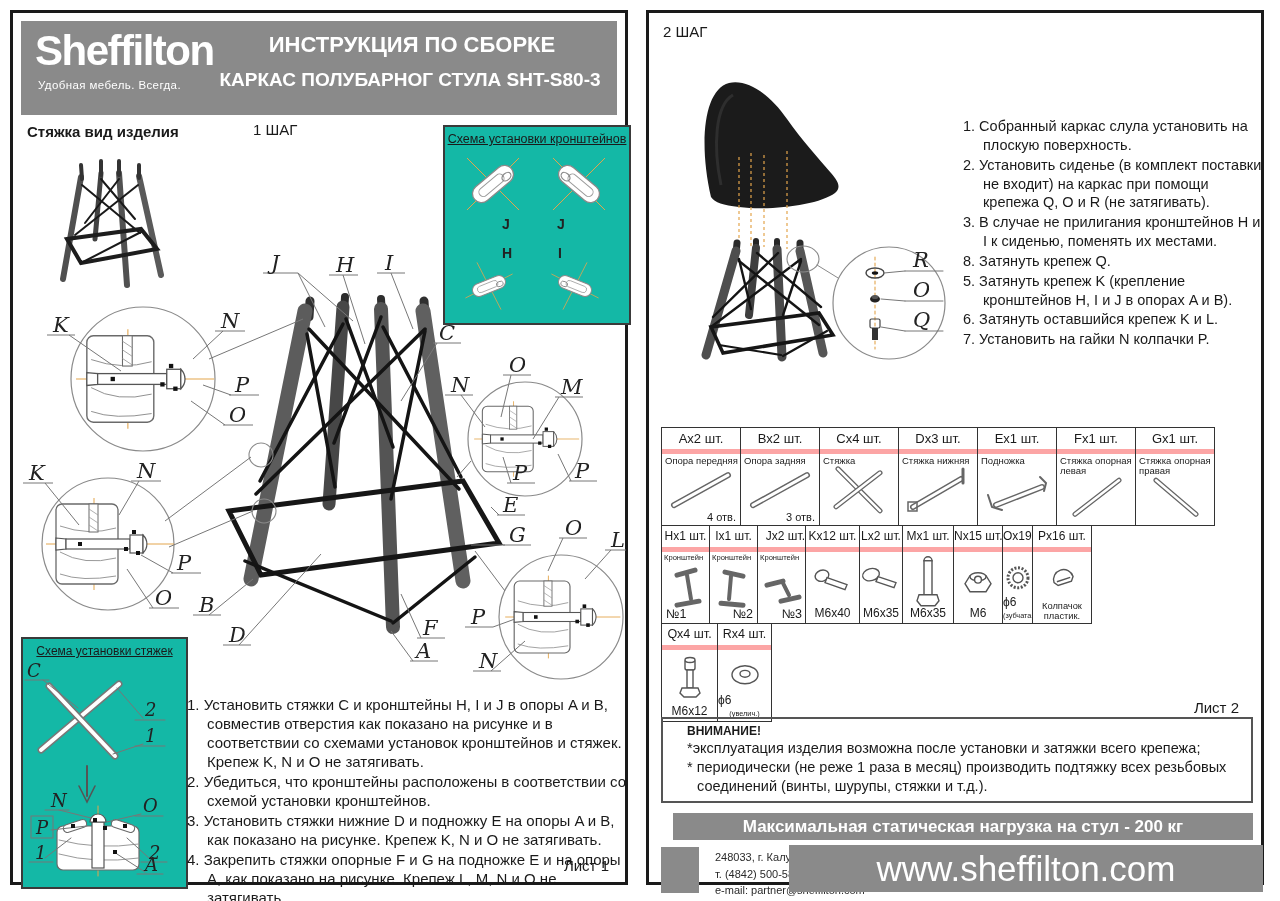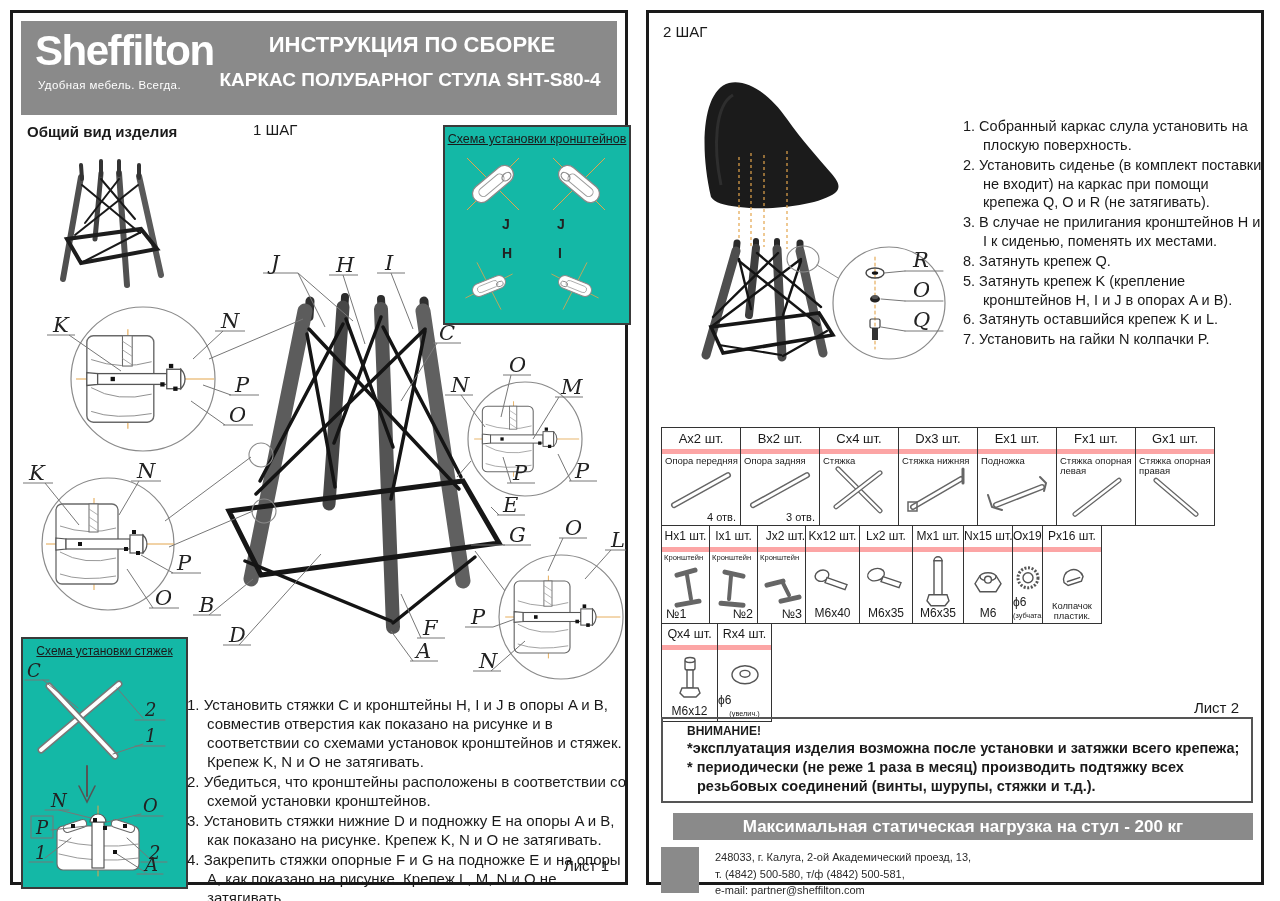--- a/index.html
+++ b/index.html
@@ -40,45 +40,45 @@
   .pnote-bc{position:absolute;bottom:3px;left:0;right:0;text-align:center;font-size:12px;}
   .pnote-bl{position:absolute;bottom:2px;left:4px;font-size:12.5px;}
   .pnote-mid{position:absolute;bottom:14px;left:0;right:0;text-align:left;font-size:12px;}
   .pnote-tiny{position:absolute;bottom:3px;left:0;right:0;text-align:center;font-size:7.3px;}
   .pnote-wrap{position:absolute;bottom:2px;left:2px;right:2px;text-align:center;font-size:9.3px;line-height:1.1;}
   .picon{position:absolute;left:50%;top:50%;transform:translate(-50%,-54%);}
 
   
   .warnbox{position:absolute;left:12px;top:704px;width:592px;height:86px;border:2px solid #555;box-sizing:border-box;}
   .warn-title{margin:5px 0 1px 24px;font-weight:bold;font-size:12px;}
-  .warn-line{margin:0 6px 0 24px;font-size:14.5px;line-height:1.3;padding-left:10px;text-indent:-10px;font-weight:bold;}
+  .warn-line{margin:0 6px 0 24px;font-size:14.5px;line-height:1.3;padding-left:10px;text-indent:-10px;}
   .loadbar{position:absolute;left:24px;top:800px;width:580px;height:27px;background:#8a8a8a;color:#fff;
            text-align:center;line-height:27px;font-size:17px;font-weight:bold;}
   .f-square{position:absolute;left:12px;top:834px;width:38px;height:46px;background:#8a8a8a;}
   .f-addr{position:absolute;left:66px;top:836px;font-size:11px;line-height:1.5;color:#2a2a2a;}
   .webbox{position:absolute;left:140px;top:832px;width:474px;height:47px;background:#8a8a8a;color:#fff;
           display:flex;align-items:center;justify-content:center;font-size:35px;}
 
   svg text.dlabel{font-family:"DejaVu Serif",serif;font-style:italic;font-size:21px;fill:#222;}
   svg text.dlabel-sm{font-family:"DejaVu Serif",serif;font-style:italic;font-size:18px;fill:#222;}
   svg text.blabel{font-family:"Liberation Sans",sans-serif;font-weight:bold;font-size:14px;fill:#222;}
 </style>
 </head>
 <body>
 
 <div class="page" id="page-left">
 
   <div class="band">
     <div class="logo">Sheffilton</div>
     <div class="tagline">Удобная мебель. Всегда.</div>
     <div class="title1">ИНСТРУКЦИЯ ПО СБОРКЕ</div>
-    <div class="title2">КАРКАС ПОЛУБАРНОГ СТУЛА SHT-S80-4</div>
-  </div>
-
-  <div class="h-label bold" style="left:14px;top:110px;">Общий вид изделия</div>
+    <div class="title2">КАРКАС ПОЛУБАРНОГ СТУЛА SHT-S80-3</div>
+  </div>
+
+  <div class="h-label bold" style="left:14px;top:110px;">Стяжка вид изделия</div>
   <div class="h-label" style="left:240px;top:108px;">1 ШАГ</div>
 
   <svg style="position:absolute;left:32px;top:130px;" width="130" height="150" viewBox="0 0 130 150">
     <g stroke-linecap="round" fill="none">
       <line x1="36" y1="34" x2="18" y2="136" stroke="#4f4f4f" stroke-width="6"></line>
       <line x1="56" y1="30" x2="50" y2="96" stroke="#424242" stroke-width="5"></line>
       <line x1="74" y1="30" x2="82" y2="142" stroke="#515151" stroke-width="6"></line>
       <line x1="94" y1="33" x2="116" y2="132" stroke="#5a5a5a" stroke-width="6"></line>
       <line x1="36" y1="22" x2="37" y2="36" stroke="#333" stroke-width="4"></line>
       <line x1="56" y1="18" x2="56" y2="32" stroke="#333" stroke-width="4"></line>
@@ -553,21 +553,21 @@
         <div class="pbody">
           <svg class="picon" style="top:42%;" width="46" height="34" viewBox="0 0 46 34">
               <g fill="#fff" stroke="#555" stroke-width="1.4">
                 <ellipse cx="12" cy="12" rx="7" ry="5.5" transform="rotate(-20 12 12)"></ellipse>
                 <path d="M17,14 l20,7 -2,5 -20,-7 z"></path>
               </g>
             </svg>
           <div class="pnote-bc">M6x40</div>
           </div>
       </div>
-      <div class="pcell" style="width:54px;">
+      <div class="pcell" style="width:44px;">
         <div class="pcode" style="font-size:12px;">Lx2 шт.</div>
         <div class="pbody">
           <svg class="picon" style="top:42%;" width="46" height="34" viewBox="0 0 46 34">
               <g fill="#fff" stroke="#555" stroke-width="1.4">
                 <ellipse cx="13" cy="11" rx="8.5" ry="6" transform="rotate(-15 13 11)"></ellipse>
                 <path d="M20,13 l18,6 -2,5 -18,-6 z"></path>
               </g>
             </svg>
           <div class="pnote-bc">M6x35</div>
           </div>
@@ -661,13 +661,16 @@
   </div>
 
   <div class="loadbar">Максимальная статическая нагрузка на стул - 200 кг</div>
 
   <div class="f-square"></div>
   <div class="f-addr">
     <div>248033, г. Калуга, 2-ой Академический проезд, 13,</div>
     <div>т. (4842) 500-580, т/ф (4842) 500-581,</div>
     <div>e-mail: partner@sheffilton.com</div>
   </div>
+  <div class="webbox">
+    <span>www.sheffilton.com</span>
+  </div>
 </div>
 
 </body></html>

